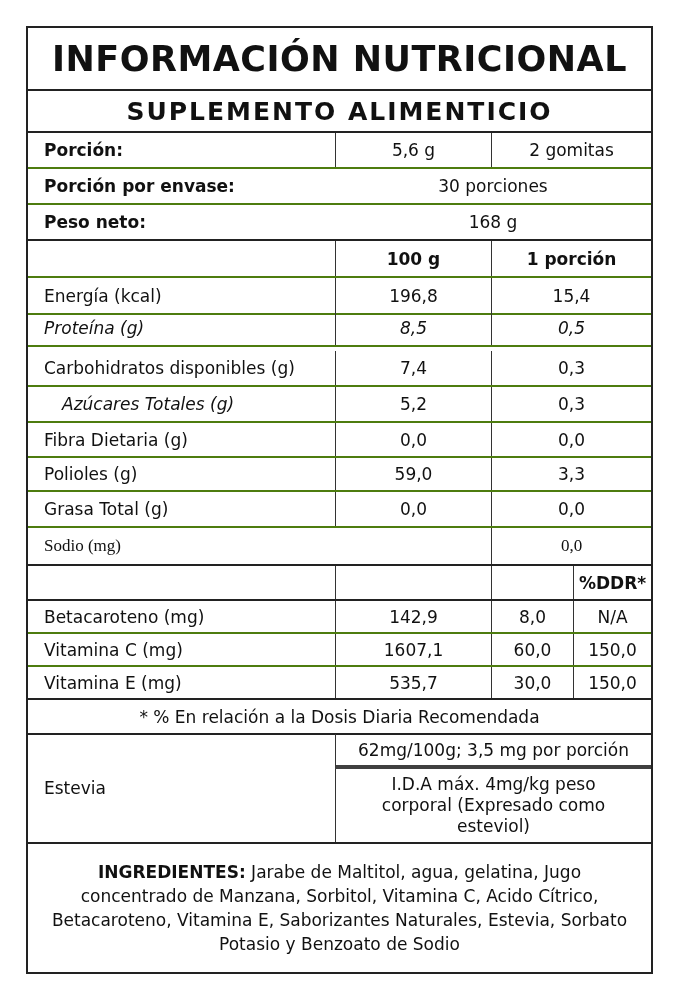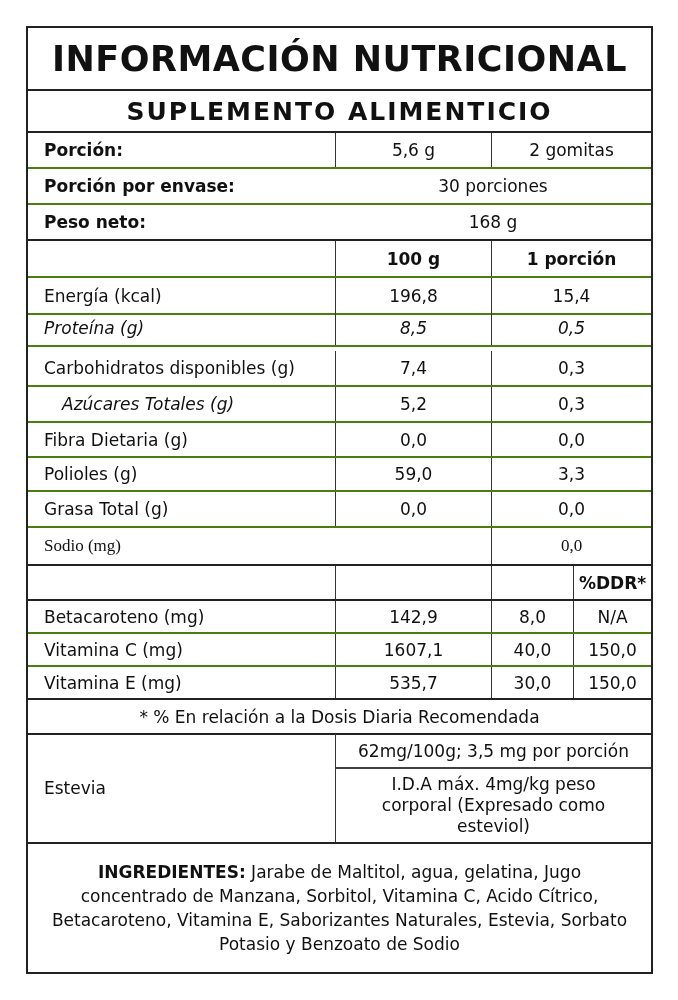--- a/index.html
+++ b/index.html
@@ -99,37 +99,37 @@
   <div id="vitamins">
       <div class="row" style="top: 573px; height: 33px;">
         <div class="cell c0">Betacaroteno (mg)</div>
       <div class="cell cL" style="left:307px;width:156px;">142,9</div>
       <div class="cell cL" style="left:463px;width:82px;">8,0</div>
       <div class="cell cL" style="left:545px;width:78px;">N/A</div>
       </div>
       <div class="row" style="top: 606px; height: 33px;">
         <div class="cell c0">Vitamina C (mg)</div>
       <div class="cell cL" style="left:307px;width:156px;">1607,1</div>
-      <div class="cell cL" style="left:463px;width:82px;">40,0</div>
+      <div class="cell cL" style="left:463px;width:82px;">60,0</div>
       <div class="cell cL" style="left:545px;width:78px;">150,0</div>
       </div>
       <div class="row thick" style="top: 639px; height: 33px;">
         <div class="cell c0">Vitamina E (mg)</div>
       <div class="cell cL" style="left:307px;width:156px;">535,7</div>
       <div class="cell cL" style="left:463px;width:82px;">30,0</div>
       <div class="cell cL" style="left:545px;width:78px;">150,0</div>
       </div>
     </div>
 
   <div class="row thick" style="top: 672px; height: 35px;">
     <div class="cell center" style="left:0;width:623px;">* % En relación a la Dosis Diaria Recomendada</div>
   </div>
 
   <div class="row thick" style="top:706px;height:110px;">
     <div class="cell c0">Estevia</div>
-    <div style="position:absolute;left:307px;top:0;width:316px;height:35px;border-left:1px solid #333;border-bottom:2px solid #404040;box-sizing:border-box;display:flex;align-items:center;justify-content:center;font-size:17px;">62mg/100g; 3,5 mg por porción</div>
+    <div style="position:absolute;left:307px;top:0;width:316px;height:35px;border-left:1px solid #333;border-bottom:4px solid #404040;box-sizing:border-box;display:flex;align-items:center;justify-content:center;font-size:17px;">62mg/100g; 3,5 mg por porción</div>
     <div style="position:absolute;left:307px;top:35px;width:316px;height:73px;border-left:1px solid #333;box-sizing:border-box;display:flex;align-items:center;justify-content:center;text-align:center;font-size:17px;line-height:21px;padding:0 30px;">I.D.A máx. 4mg/kg peso corporal (Expresado como esteviol)</div>
   </div>
 
   <div style="position:absolute;left:0;top:816px;width:623px;height:128px;display:flex;align-items:center;justify-content:center;text-align:center;font-size:17px;line-height:24px;padding:0 18px;box-sizing:border-box;">
     <div><span class="b">INGREDIENTES:</span><span> Jarabe de Maltitol, agua, gelatina, Jugo concentrado de Manzana, Sorbitol, Vitamina C, Acido Cítrico, Betacaroteno, Vitamina E, Saborizantes Naturales, Estevia, Sorbato Potasio y Benzoato de Sodio</span></div>
   </div>
 </div>
 
 </body></html>

